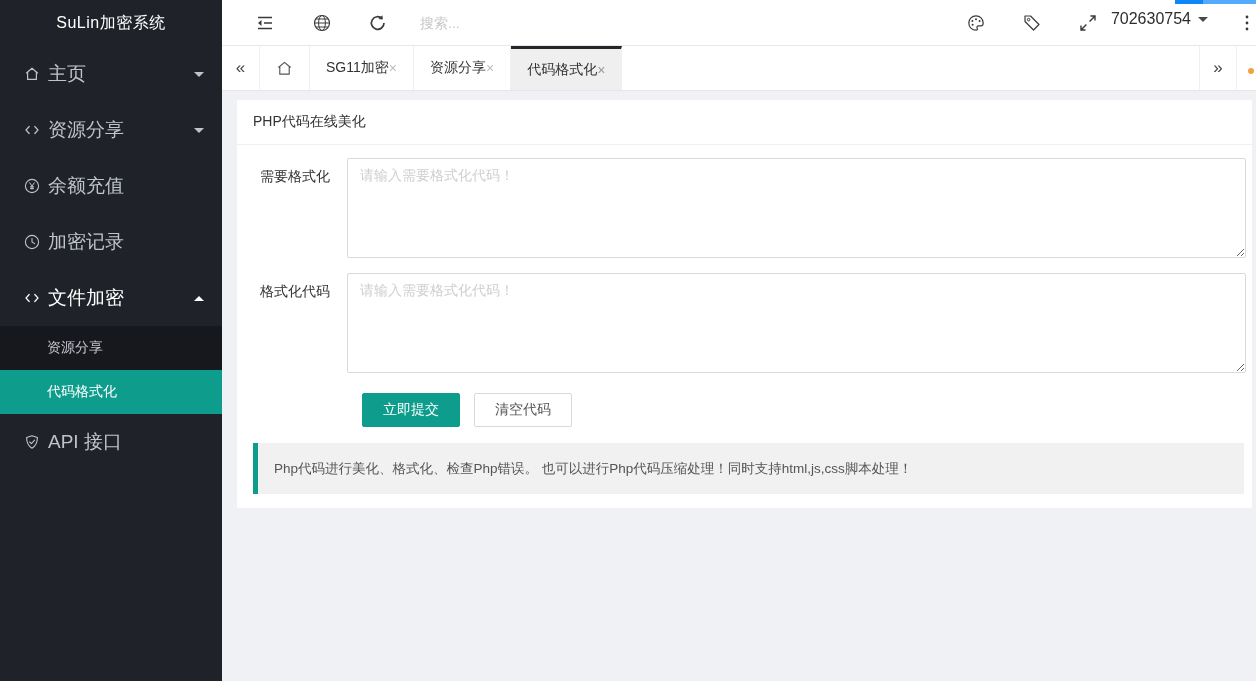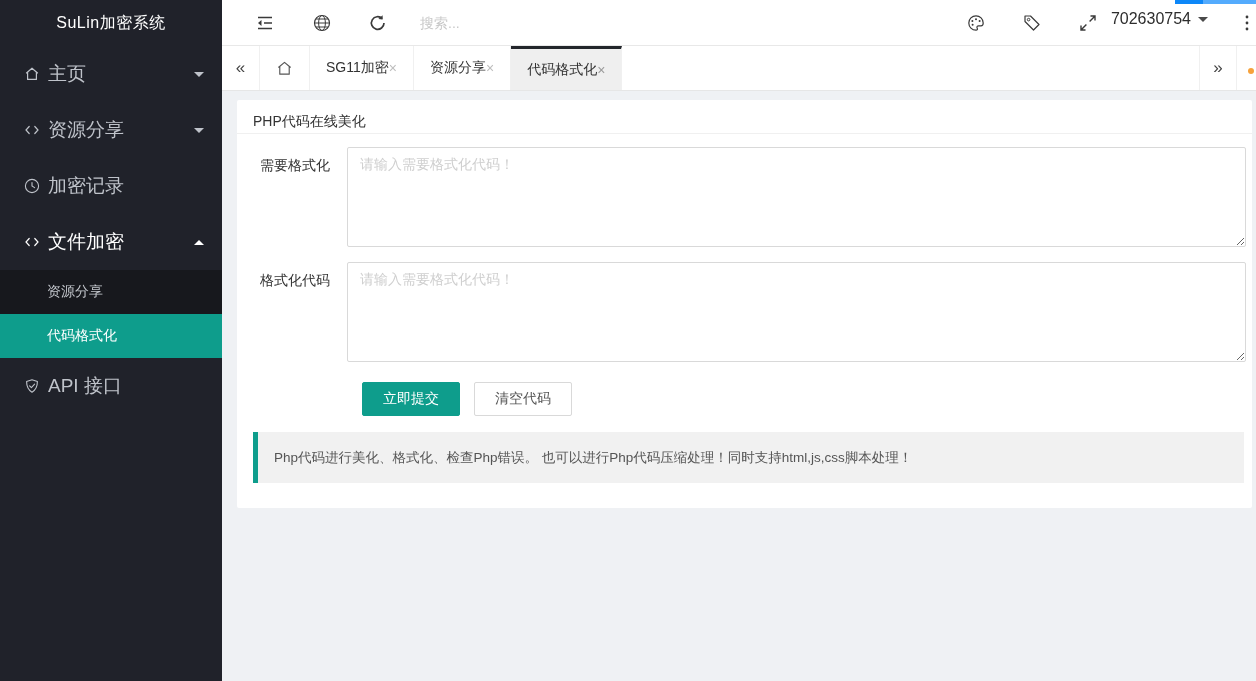--- a/index.html
+++ b/index.html
@@ -51,21 +51,21 @@
   .tab-right { position:absolute; right:19px; top:0; height:44px; width:38px; display:flex;
     align-items:center; justify-content:center; border-left:1px solid #f0f0f0; border-right:1px solid #f0f0f0;
     font-size:17px; color:#444; cursor:pointer; background:#fff; }
   .tab-edge-dot { position:absolute; right:2px; top:22px; width:6px; height:6px; border-radius:50%;
     background:#f6a23c; }
 
   
   .content { position:absolute; left:222px; top:91px; width:1034px; height:590px; background:#eff1f4; }
   .panel { position:absolute; left:15px; top:9px; width:1015px; height:408px; background:#fff;
     border-radius:2px; }
-  .panel-hd { height:34px; line-height:42px; padding-left:16px; font-size:14px; color:#333;
+  .panel-hd { height:45px; line-height:42px; padding-left:16px; font-size:14px; color:#333;
     border-bottom:1px solid #f0f0f0; }
   .form { padding-top:13px; }
   .frow { display:flex; margin-bottom:15px; }
   .flabel { width:110px; flex:0 0 110px; text-align:right; padding:10px 17px 0 0; font-size:14px; color:#333; }
   .ftext { flex:1; margin-right:6px; height:100px; border:1px solid #d9d9d9; border-radius:2px;
     padding:8px 12px; font-size:14px; color:#333; outline:none; resize:both;
     font-family:"Liberation Sans","DejaVu Sans",sans-serif; }
   .ftext::placeholder { color:#cfcfcf; }
   .btn-row { display:flex; gap:14px; margin:20px 0 0 125px; }
   .btn { height:34px; padding:0 20px; font-size:14px; border-radius:2px; cursor:pointer; }
@@ -97,20 +97,29 @@
     <div class="side-item">
       <span class="mi">
         <svg viewBox="0 0 16 16" width="16" height="16">
             <path d="M5.2 4.5 L2 8 L5.2 11.5 M10.8 4.5 L14 8 L10.8 11.5" fill="none" stroke="currentColor" stroke-width="1.2" stroke-linecap="round"></path>
           </svg>
       </span>
       <span>资源分享</span>
       <span class="chev down"></span>
     </div>
 
+    <div class="side-item">
+      <span class="mi">
+        <svg viewBox="0 0 16 16" width="16" height="16">
+            <circle cx="8" cy="8" r="6.6" fill="none" stroke="currentColor" stroke-width="1.1"></circle>
+            <path d="M5.5 4.5 L8 8 L10.5 4.5 M8 8 V11.6 M6 8.8 H10 M6 10.4 H10" fill="none" stroke="currentColor" stroke-width="1"></path>
+          </svg>
+      </span>
+      <span>余额充值</span>
+    </div>
 
     <div class="side-item">
       <span class="mi">
         <svg viewBox="0 0 16 16" width="16" height="16">
             <circle cx="8" cy="8" r="6.6" fill="none" stroke="currentColor" stroke-width="1.1"></circle>
             <path d="M8 4.5 V8 L10.6 9.6" fill="none" stroke="currentColor" stroke-width="1.1" stroke-linecap="round"></path>
           </svg>
       </span>
       <span>加密记录</span>
     </div>

